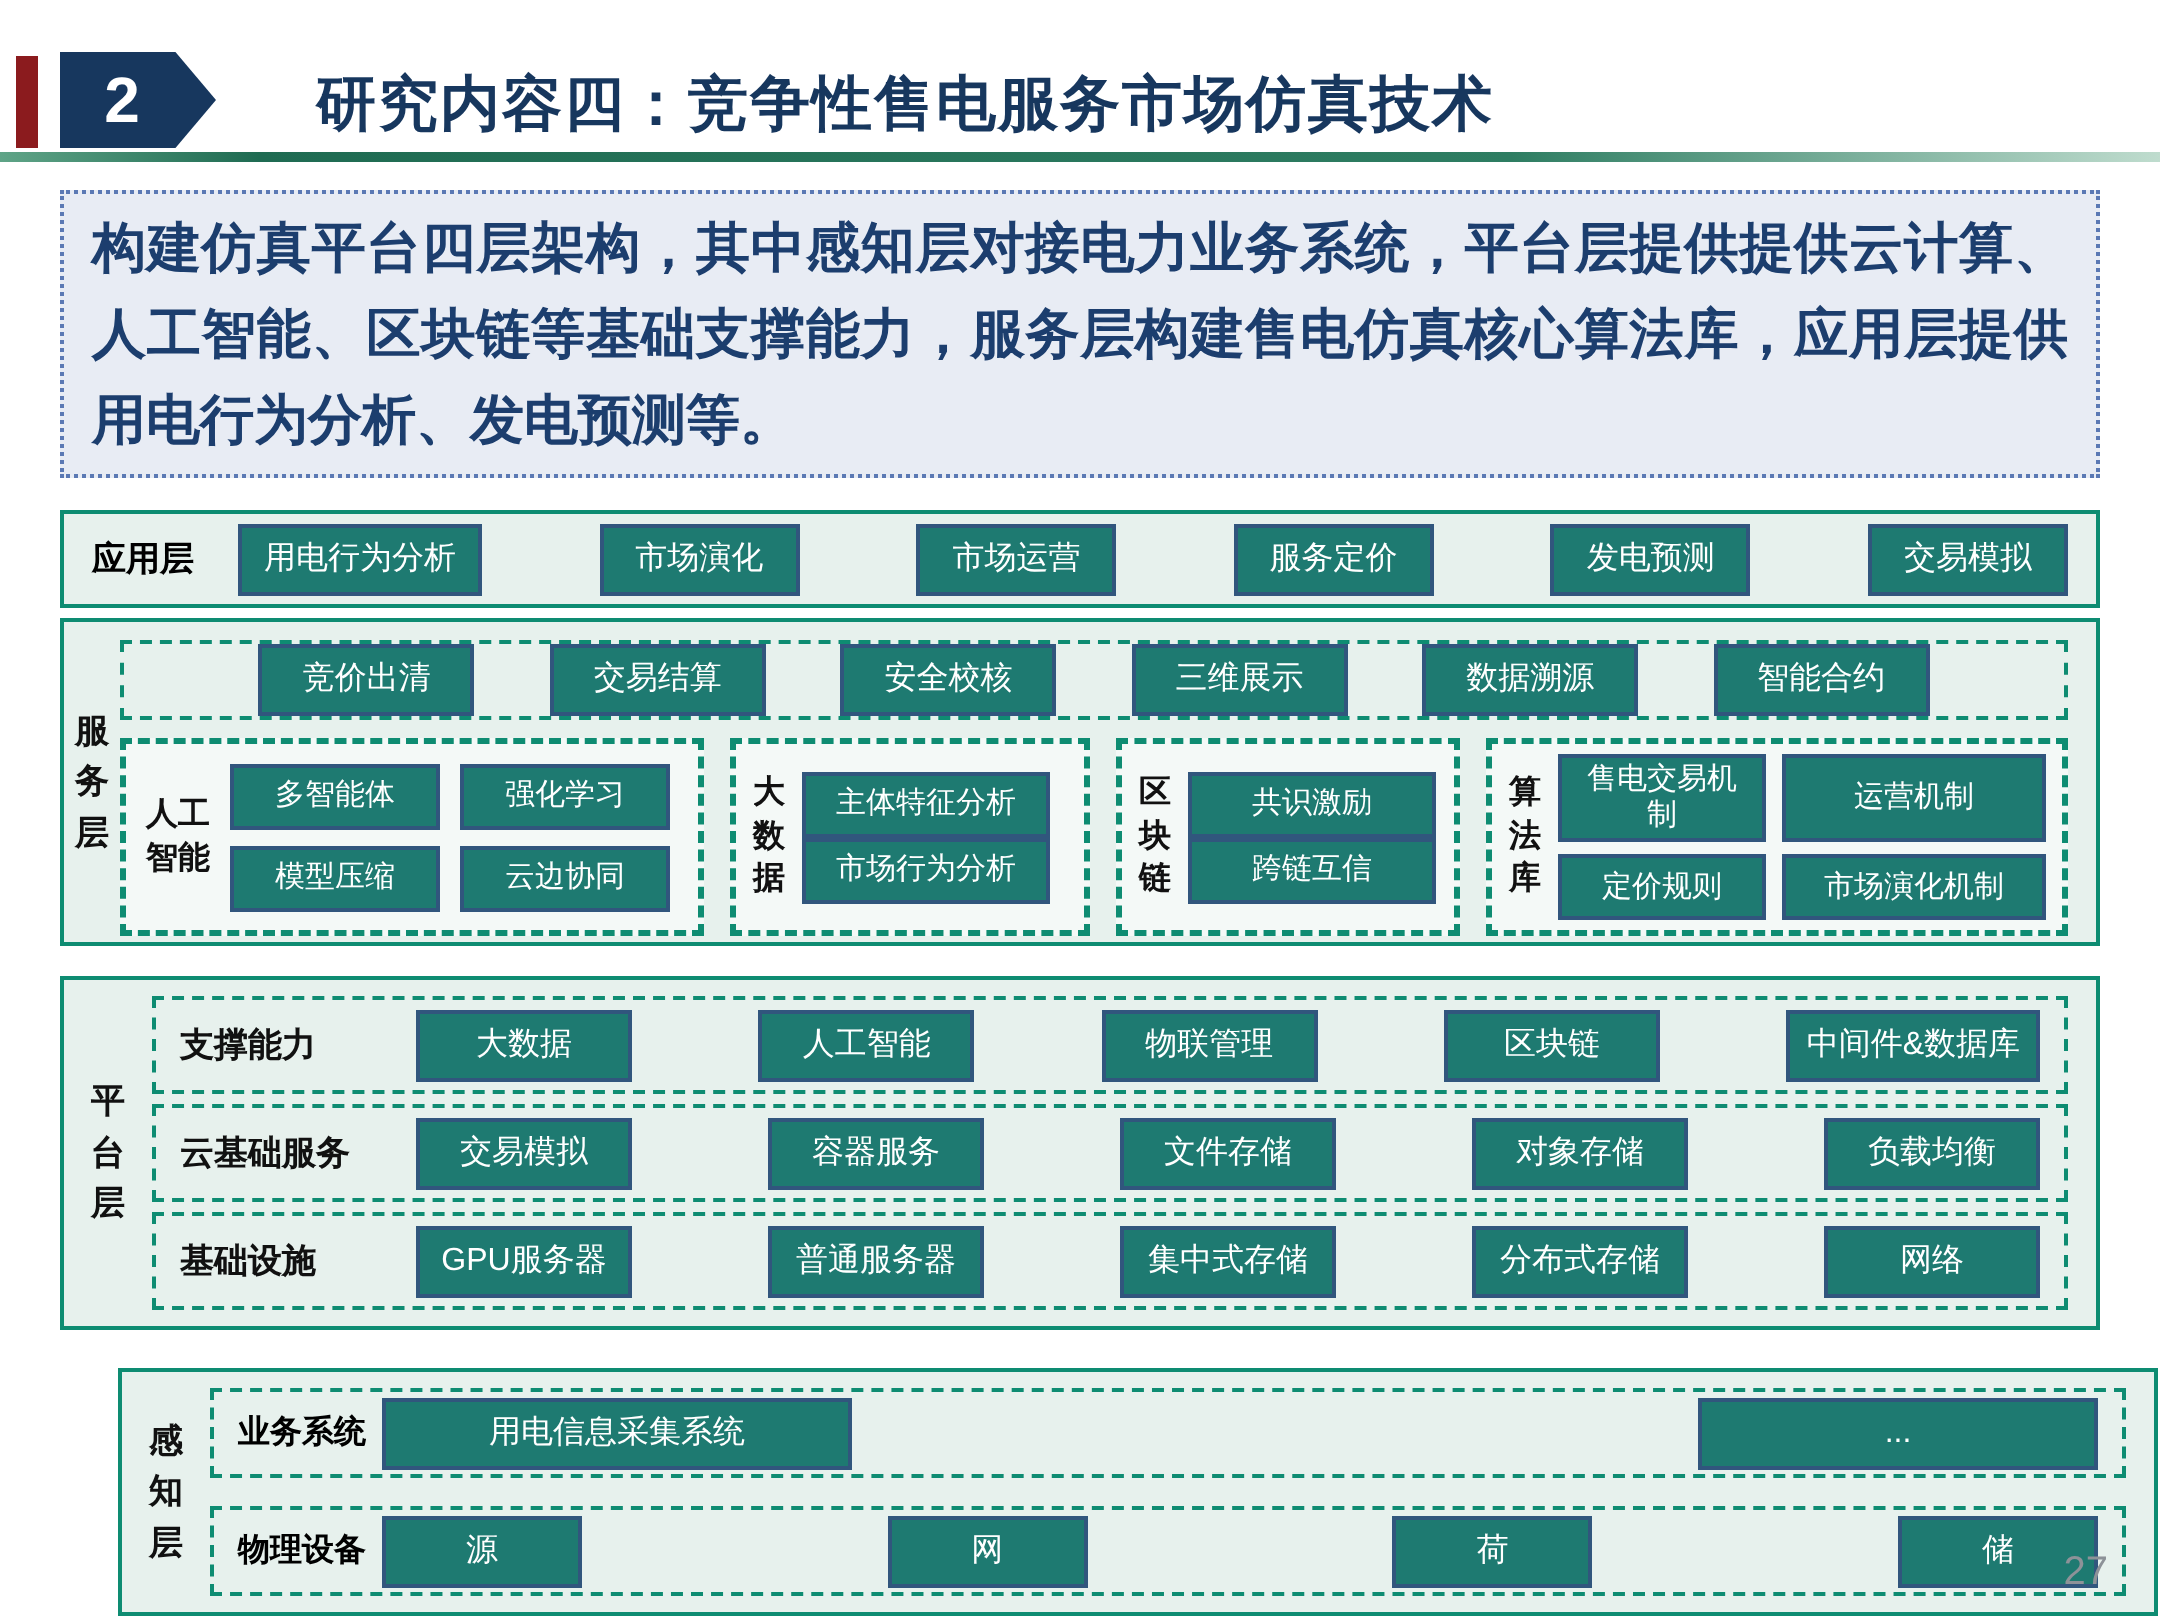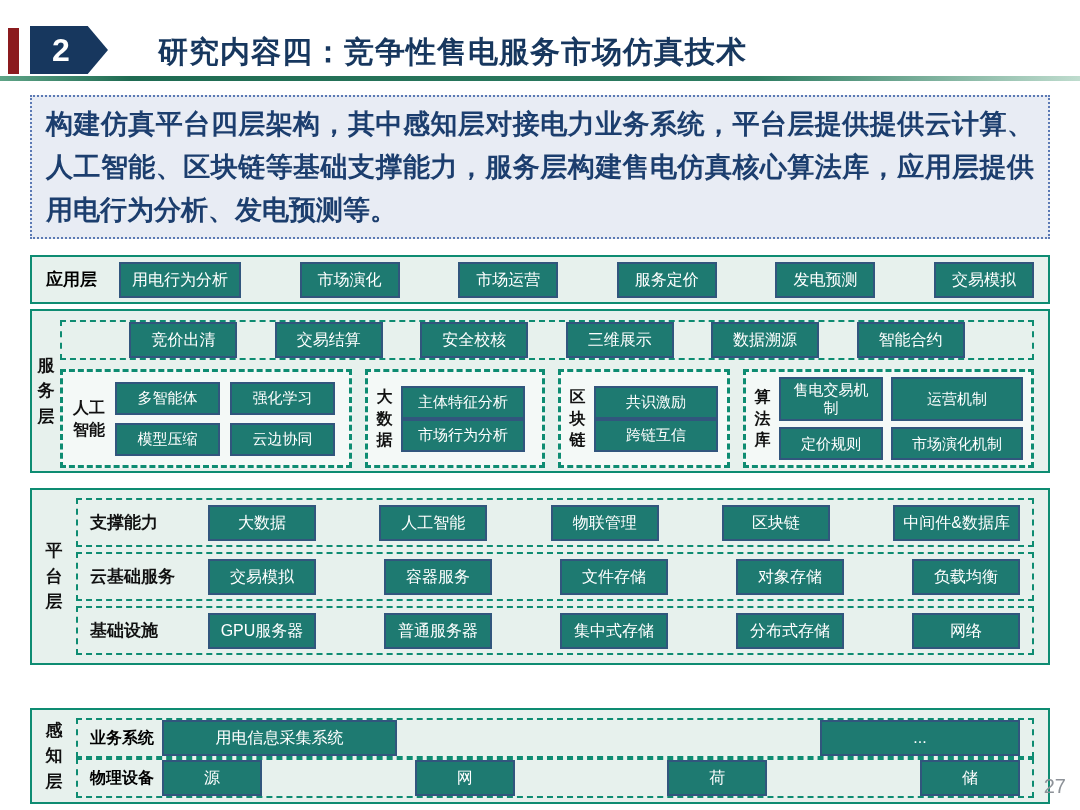--- a/index.html
+++ b/index.html
@@ -64,30 +64,30 @@
 
   
   .plat-section { top:488px; height:177px; }
   .plat-content { flex:1; padding:8px 14px 8px 0; display:flex; flex-direction:column; justify-content:space-between; }
   .row-box { border:2px dashed #0E8C72; height:49px; display:flex; align-items:center; padding:0 12px; }
   .row-label { width:118px; font-size:17px; font-weight:bold; color:#111111; flex-shrink:0; }
   .row-items { flex:1; display:flex; justify-content:space-between; align-items:center; }
   .row-items .tbox { min-width:108px; }
 
   
-  .perc-section { top:708px; height:96px; }
+  .perc-section { top:684px; height:124px;margin-left:29px; }
   .perc-content { flex:1; padding:8px 14px 8px 0; display:flex; flex-direction:column; justify-content:space-between; }
   .perc-row { border:2px dashed #0E8C72; height:45px; display:flex; align-items:center; padding:0 12px; }
   .perc-label { width:72px; font-size:16px; font-weight:bold; line-height:1.25; word-break:break-all; flex-shrink:0; }
   .perc-items { flex:1; display:flex; justify-content:space-between; align-items:center; }
   .sys-items .tbox { min-width:235px; }
   .sys-items .tbox:last-child { min-width:200px; }
   .dev-items .tbox { min-width:100px; }
 
-  .page-num { position:absolute; right:14px; bottom:12px; font-size:20px; color:#8D9298; }
+  .page-num { position:absolute; right:26px; bottom:12px; font-size:20px; color:#8D9298; }
 </style>
 </head>
 <body>
 
 <div class="slide">
 
   <div class="red-bar"></div>
   <div class="num-badge">
     <span>2</span>
   </div>

